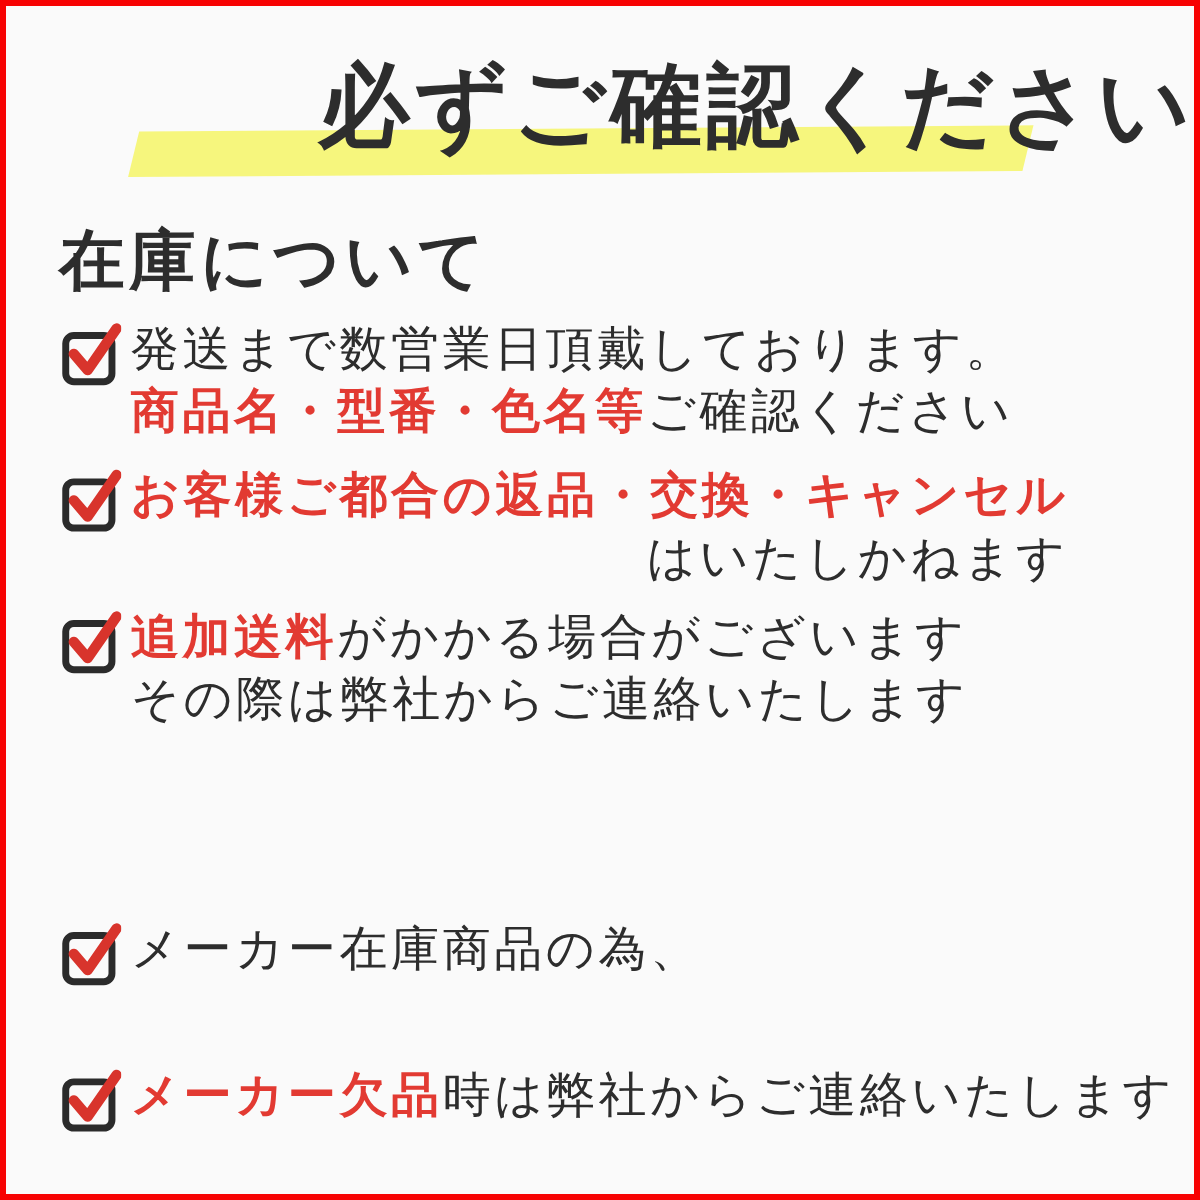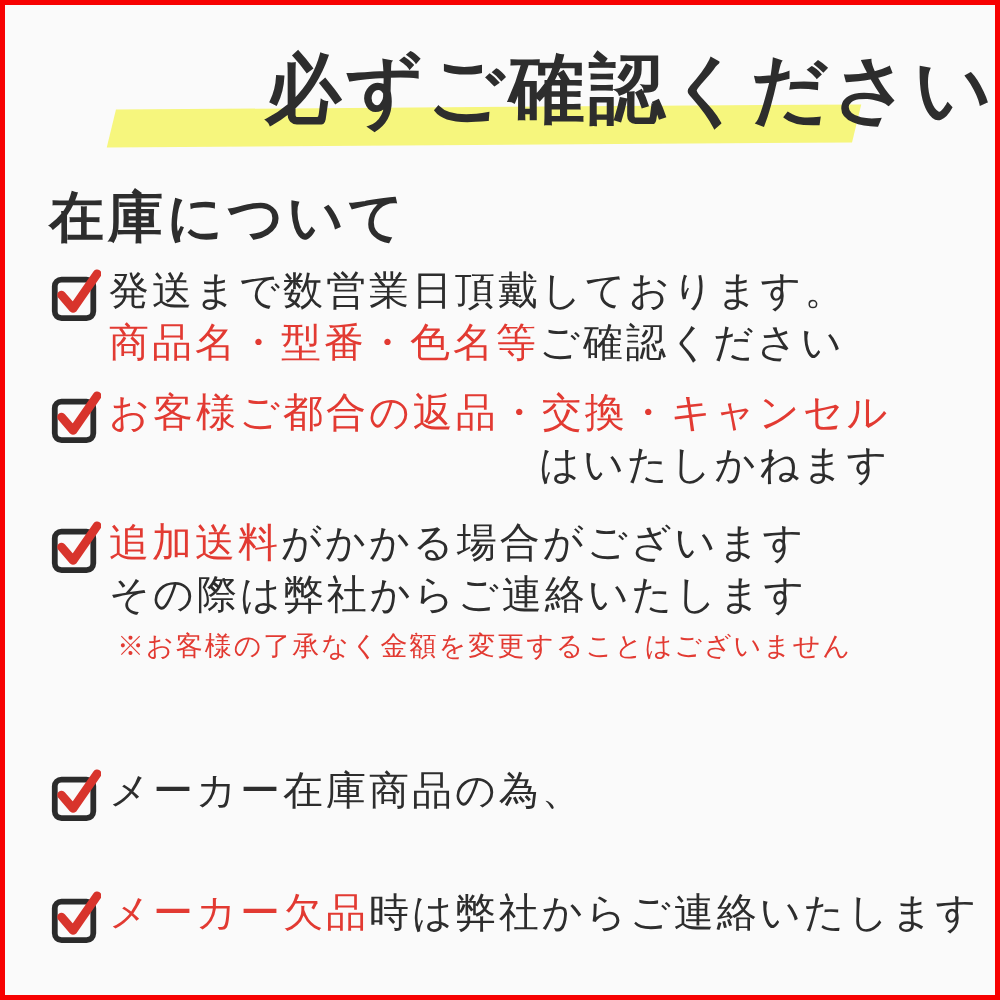--- a/index.html
+++ b/index.html
@@ -48,30 +48,30 @@
   }
   #heading-order{top:180px;}
   #heading-stock{top:680px;}
   
   .item{
     position:absolute;left:44px;right:20px;
     display:flex;align-items:flex-start;gap:8px;
   }
   #item-1{top:260px;}
   #item-2{top:382px;text-align:right;}
-  #item-3{top:512px;}
+  #item-3{top:500px;}
   #item-4{top:760px;}
   #item-5{top:882px;}
   .checkbox{flex:0 0 auto;margin-top:0;}
   .item-text{
     font-size:40px;color:var(--ink);
     letter-spacing:3px;line-height:52px;
     white-space:nowrap;
   }
-  .red{color:var(--red);font-weight:normal;}
+  .red{color:var(--red);font-weight:bold;}
   .black{color:var(--ink);font-weight:normal;}
   .note{
     display:block;
     margin-top:8px;margin-left:8px;
     font-size:27px;letter-spacing:2px;line-height:34px;
     color:var(--red);font-weight:normal;
   }
 </style>
 </head>
 <body>
@@ -108,21 +108,20 @@
   </div>
 
   <div class="item" id="item-3">
     <svg class="checkbox" width="52" height="58" viewBox="0 0 54 60">
       <rect x="6" y="15" width="40" height="40" rx="7" fill="none" stroke="#2b2b2b" stroke-width="6"></rect>
       <path d="M13 31 L25 45 L50 9" fill="none" stroke="#d8342c" stroke-width="9" stroke-linecap="round" stroke-linejoin="round"></path>
     </svg>
     <div class="item-text">
       <span class="red">追加送料</span><span class="black">がかかる場合がございます</span><br>
       <span class="black">その際は弊社からご連絡いたします</span>
-      <span class="note">※お客様の了承なく金額を変更することはございません</span>
     </div>
   </div>
 
 
   <div class="item" id="item-4">
     <svg class="checkbox" width="52" height="58" viewBox="0 0 54 60">
       <rect x="6" y="15" width="40" height="40" rx="7" fill="none" stroke="#2b2b2b" stroke-width="6"></rect>
       <path d="M13 31 L25 45 L50 9" fill="none" stroke="#d8342c" stroke-width="9" stroke-linecap="round" stroke-linejoin="round"></path>
     </svg>
     <div class="item-text">

